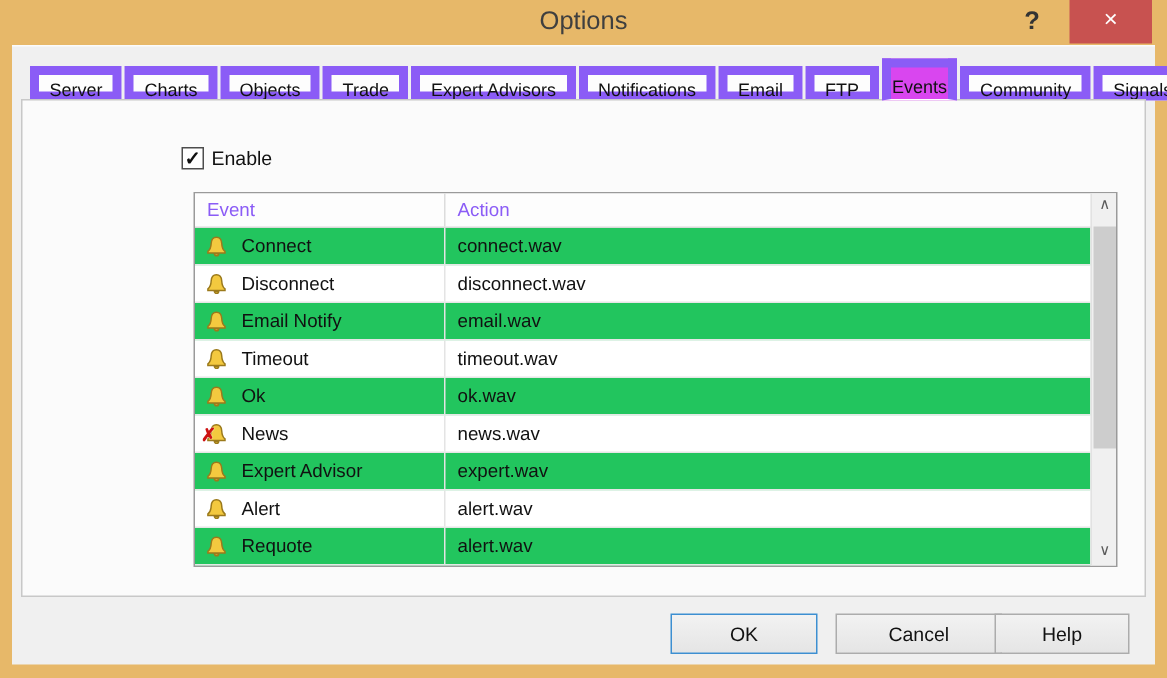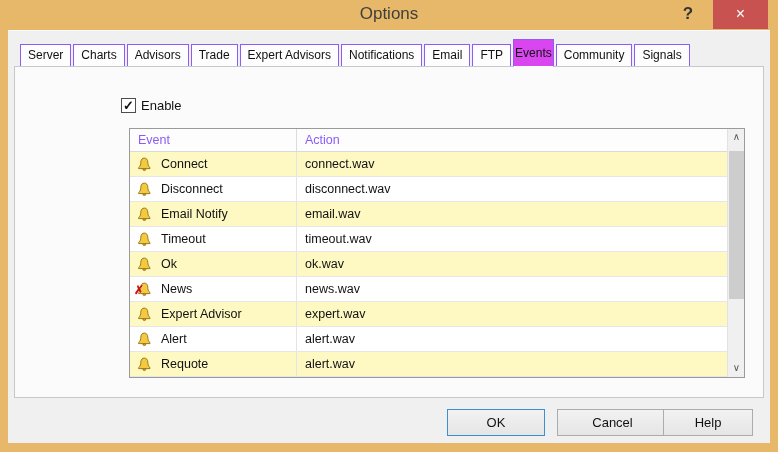--- a/index.html
+++ b/index.html
@@ -17,21 +17,21 @@
   .close-btn { position:absolute; right:10px; top:0; width:55px; height:29px; background:#c85250;
                color:#fff; text-align:center; line-height:27px; font-size:16px; cursor:pointer; }
 
   
   .dialog-body { position:absolute; left:8px; right:8px; top:30px; bottom:9px; background:#f0f0f0;
                  border-top:1px solid #fbfbfb; }
 
   
   .tabs { position:absolute; left:12px; top:8px; height:28px; display:flex; align-items:flex-end; }
   .tab { height:23px; line-height:21px; padding:0 7px; margin-right:2px; background:#fdfdfd;
-         border:1px solid #8b5cf6; color:#111; white-space:nowrap; cursor:pointer; }
+         border:6px solid #8b5cf6; color:#111; white-space:nowrap; cursor:pointer; }
   .tab.active { height:28px; line-height:26px; padding:0 1px; background:#d946ef;
                 border-bottom:1px solid #fff; position:relative; z-index:3; }
 
   
   .panel { position:absolute; left:6px; right:6px; top:35px; bottom:45px; background:#fbfbfb;
            border:1px solid #c8c8c8; z-index:1; }
 
   
   .enable-row { position:absolute; left:106px; top:31px; display:flex; align-items:center; cursor:pointer; }
   .checkbox { width:15px; height:15px; background:#fff; border:1px solid #4d4d4d; display:inline-block;
@@ -41,21 +41,21 @@
   
   .table { position:absolute; left:114px; top:61px; width:616px; height:250px; background:#fff;
            border:1px solid #9a9a9a; }
   .thead { display:flex; height:23px; background:#fdfdfd; border-bottom:1px solid #d9d9d9;
            color:#8b5cf6; }
   .th { line-height:22px; padding-left:8px; font-size:12.5px; }
   .th.event { width:167px; border-right:1px solid #dcdcdc; }
   .th.action { flex:1; }
   .tbody { position:absolute; left:0; right:17px; top:23px; bottom:0; overflow:hidden; }
   .trow { display:flex; height:25px; background:#fff; border-bottom:1px solid #e6e6e6; cursor:default; }
-  .trow.alt { background:#fef9c3; }
+  .trow.alt { background:#22c55e; }
   .cell { line-height:24px; font-size:12.5px; color:#111; white-space:nowrap; }
   .cell.event { width:167px; padding-left:6px; border-right:1px solid #e4e4e4;
                 display:flex; align-items:center; }
   .cell.action { flex:1; padding-left:8px; }
   .bell { position:relative; width:17px; height:17px; margin-right:6px; flex:0 0 17px; }
   .bell svg { display:block; }
   .nosound { position:absolute; left:-2px; bottom:-4px; color:#cc1111; font-size:12px; font-weight:bold;
              text-shadow:0 0 1px #fff; }
   .evtext { margin-left:2px; }
 
@@ -85,21 +85,21 @@
     <div class="title">Options</div>
     <div class="help-btn">?</div>
     <div class="close-btn">×</div>
   </div>
 
   <div class="dialog-body">
 
     <div class="tabs">
       <div class="tab">Server</div>
       <div class="tab">Charts</div>
-      <div class="tab">Advisors</div>
+      <div class="tab">Objects</div>
       <div class="tab">Trade</div>
       <div class="tab">Expert Advisors</div>
       <div class="tab">Notifications</div>
       <div class="tab">Email</div>
       <div class="tab">FTP</div>
       <div class="tab active">Events</div>
       <div class="tab">Community</div>
       <div class="tab">Signals</div>
     </div>
 

